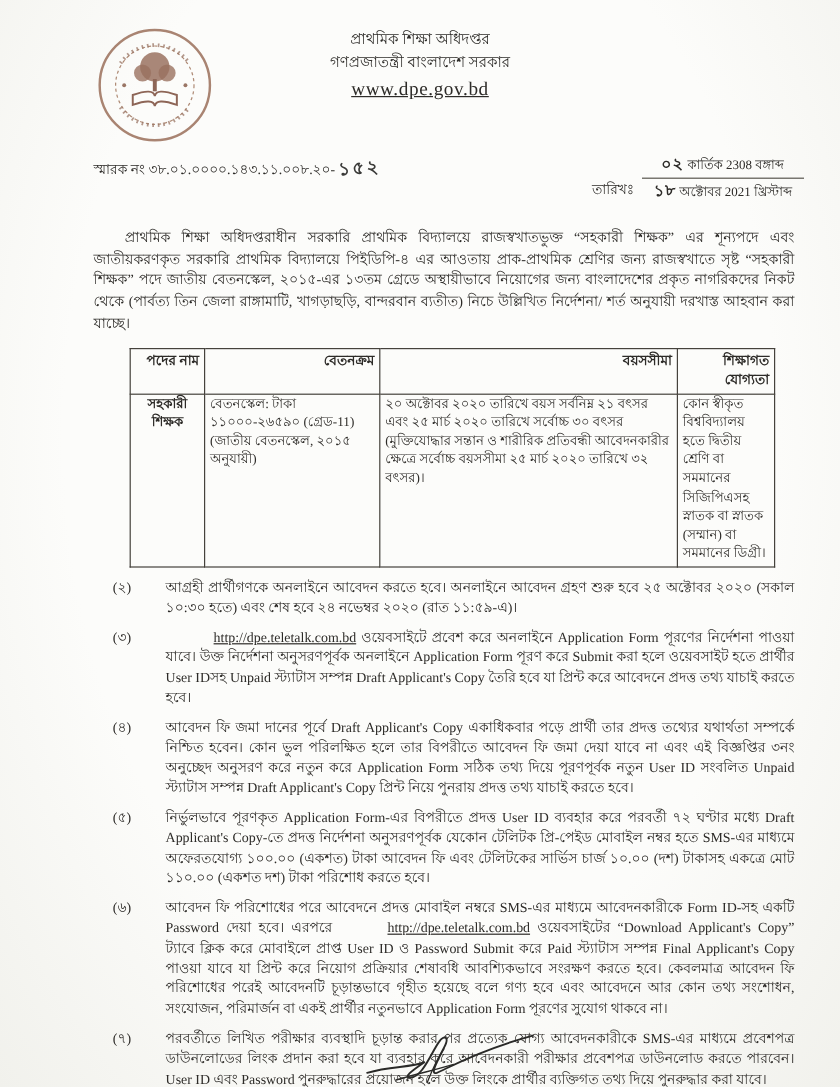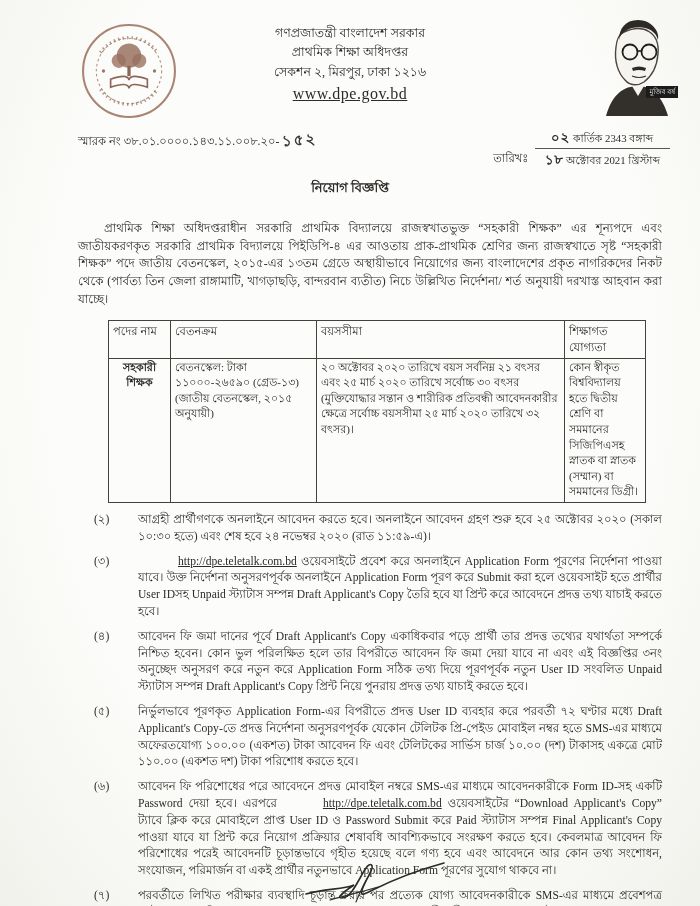--- a/index.html
+++ b/index.html
@@ -33,21 +33,21 @@
   .hand-sm{font-family:"DejaVu Sans",sans-serif;font-size:13px;font-weight:600;
     display:inline-block;transform:rotate(-3deg);letter-spacing:1px;}
   
   .title{text-align:center;font-weight:bold;font-size:13px;margin-top:9px;}
   .content{padding:2px 38px 0 78px;}
   .intro{font-size:11.8px;line-height:1.5;text-align:justify;text-indent:26px;margin-top:19px;}
   
   table.info{border-collapse:collapse;margin:7px 0 2px 30px;width:538px;table-layout:fixed;}
   table.info th,table.info td{border:1px solid #45423c;vertical-align:top;
     padding:1px 4px 2px;font-size:11px;line-height:1.42;}
-  table.info th{font-weight:normal;text-align:left;font-size:11.4px;padding:2px 4px;margin-top:36px;}
+  table.info th{font-weight:bold;text-align:right;font-size:11.4px;padding:2px 4px;margin-top:36px;}
   td.c-post{text-align:center;font-weight:bold;}
   
   .items{margin-top:9px;}
   .item{display:flex;margin-bottom:8px;font-size:11.6px;line-height:1.45;}
   .item .num{flex:0 0 34px;padding-left:16px;}
   .item .txt{flex:1;text-align:justify;padding-left:10px;}
   .link{text-decoration:underline;padding-left:40px;}
   .u{}
   
   .signature{position:absolute;left:300px;bottom:2px;width:150px;height:46px;}
@@ -66,64 +66,48 @@
       <circle cx="48" cy="33" r="12" fill="#8a5a46" opacity=".85"></circle>
       <circle cx="38" cy="38" r="7" fill="#8a5a46" opacity=".8"></circle>
       <circle cx="58" cy="38" r="7" fill="#8a5a46" opacity=".8"></circle>
       <rect x="46.4" y="43" width="3.2" height="10" fill="#7a4b3a"></rect>
       <path d="M30,56 Q47,50 48,57 Q49,50 66,56 L66,64 Q49,58 48,65 Q47,58 30,64 Z" fill="none" stroke="#7a4b3a" stroke-width="1.6"></path>
       <circle cx="23" cy="48" r="1.6" fill="#8a5f4c"></circle>
       <circle cx="73" cy="48" r="1.6" fill="#8a5f4c"></circle>
     </svg>
 
     <div class="head-center">
+      <div>প্রাথমিক শিক্ষা অধিদপ্তর</div>
       <div>গণপ্রজাতন্ত্রী বাংলাদেশ সরকার</div>
-      <div>প্রাথমিক শিক্ষা অধিদপ্তর</div>
-      <div>সেকশন ২, মিরপুর, ঢাকা ১২১৬</div>
       <div class="site">www.dpe.gov.bd</div>
     </div>
 
-    <div class="portrait">
-      <svg width="86" height="100" viewBox="0 0 86 100">
-        <path d="M30,16 C50,7 66,17 64,38 C63,50 58,60 50,66 C44,70 36,70 31,64 C24,57 20,45 22,31 C23,21 26,18 30,16 Z" fill="#f6f4ef" stroke="#4a453e" stroke-width="1.4"></path>
-        <path d="M25,24 C28,8 60,6 64,24 C66,15 57,4 44,4 C31,4 25,13 25,24 Z" fill="#2c2a27"></path>
-        <circle cx="36" cy="36" r="7.5" fill="none" stroke="#211f1c" stroke-width="1.8"></circle>
-        <circle cx="55" cy="36" r="7.5" fill="none" stroke="#211f1c" stroke-width="1.8"></circle>
-        <line x1="43.5" y1="35" x2="47.5" y2="35" stroke="#211f1c" stroke-width="1.6"></line>
-        <path d="M38,52 Q45,49 52,52 L51,55 Q45,53 39,55 Z" fill="#2c2a27"></path>
-        <path d="M38,60 Q45,63 52,60" fill="none" stroke="#3a352f" stroke-width="1.2"></path>
-        <path d="M12,100 C18,78 30,70 44,70 C58,70 68,80 74,100 Z" fill="#33302c"></path>
-        <path d="M38,70 L44,80 L50,70 Z" fill="#f6f4ef"></path>
-      </svg>
-      <div class="mb-label">মুজিব বর্ষ</div>
-    </div>
   </div>
 
   <div class="memo-row">
     <div class="memo-left">
       <span>স্মারক নং</span>
       <span>৩৮.০১.০০০০.১৪৩.১১.০০৮.২০-</span>
       <span class="hand">১৫২</span>
     </div>
     <div class="date-block">
       <span>তারিখঃ</span>
       <div class="date-stack">
         <div class="date-top">
           <span class="hand-sm">০২</span>
-          <span>কার্তিক 2343 বঙ্গাব্দ</span>
+          <span>কার্তিক 2308 বঙ্গাব্দ</span>
         </div>
         <div class="date-bottom">
           <span class="hand-sm">১৮</span>
           <span>অক্টোবর 2021 খ্রিস্টাব্দ</span>
         </div>
       </div>
     </div>
   </div>
 
-  <div class="title">নিয়োগ বিজ্ঞপ্তি</div>
 
   <div class="content">
 
     <p class="intro">প্রাথমিক শিক্ষা অধিদপ্তরাধীন সরকারি প্রাথমিক বিদ্যালয়ে রাজস্বখাতভুক্ত “সহকারী শিক্ষক” এর শূন্যপদে এবং জাতীয়করণকৃত সরকারি প্রাথমিক বিদ্যালয়ে পিইডিপি-৪ এর আওতায় প্রাক-প্রাথমিক শ্রেণির জন্য রাজস্বখাতে সৃষ্ট “সহকারী শিক্ষক” পদে জাতীয় বেতনস্কেল, ২০১৫-এর ১৩তম গ্রেডে অস্থায়ীভাবে নিয়োগের জন্য বাংলাদেশের প্রকৃত নাগরিকদের নিকট থেকে (পার্বত্য তিন জেলা রাঙ্গামাটি, খাগড়াছড়ি, বান্দরবান ব্যতীত) নিচে উল্লিখিত নির্দেশনা/ শর্ত অনুযায়ী দরখাস্ত আহবান করা যাচ্ছে।</p>
 
     <table class="info">
       <colgroup>
           <col style="width:62px">
           <col style="width:146px">
           <col style="width:248px">
@@ -133,21 +117,21 @@
         <tr>
           <th>পদের নাম</th>
           <th>বেতনক্রম</th>
           <th>বয়সসীমা</th>
           <th>শিক্ষাগত যোগ্যতা</th>
         </tr>
       </thead>
       <tbody>
         <tr>
           <td class="c-post">সহকারী শিক্ষক</td>
-          <td>বেতনস্কেল: টাকা ১১০০০-২৬৫৯০ (গ্রেড-১৩) (জাতীয় বেতনস্কেল, ২০১৫ অনুযায়ী)</td>
+          <td>বেতনস্কেল: টাকা ১১০০০-২৬৫৯০ (গ্রেড-11) (জাতীয় বেতনস্কেল, ২০১৫ অনুযায়ী)</td>
           <td>২০ অক্টোবর ২০২০ তারিখে বয়স সর্বনিম্ন ২১ বৎসর এবং ২৫ মার্চ ২০২০ তারিখে সর্বোচ্চ ৩০ বৎসর (মুক্তিযোদ্ধার সন্তান ও শারীরিক প্রতিবন্ধী আবেদনকারীর ক্ষেত্রে সর্বোচ্চ বয়সসীমা ২৫ মার্চ ২০২০ তারিখে ৩২ বৎসর)।</td>
           <td>কোন স্বীকৃত বিশ্ববিদ্যালয় হতে দ্বিতীয় শ্রেণি বা সমমানের সিজিপিএসহ স্নাতক বা স্নাতক (সম্মান) বা সমমানের ডিগ্রী।</td>
         </tr>
       </tbody>
     </table>
 
     <div class="items">
 
       <div class="item">
         <span class="num">(২)</span>

